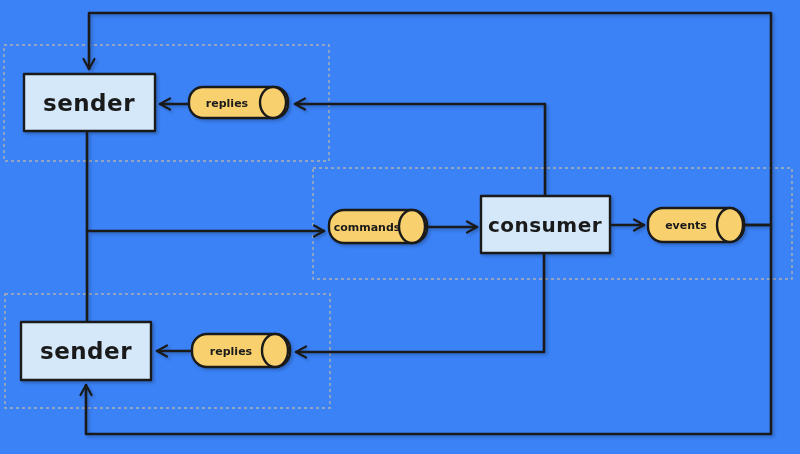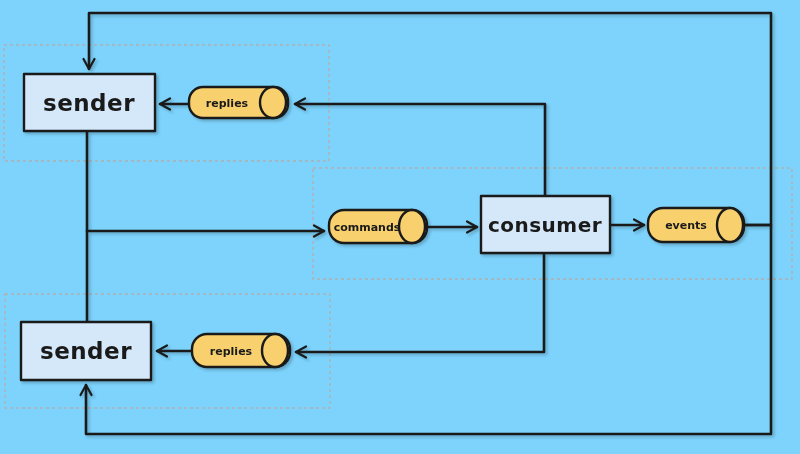--- a/index.html
+++ b/index.html
@@ -1,16 +1,16 @@
 <!DOCTYPE html>
 <html><head>
 <meta charset="utf-8">
 <style>
   html, body { margin: 0; padding: 0; background: #ffffff; }
-  .page { width: 800px; height: 454px; position: relative; background: #7dd3fc; overflow: hidden; }
+  .page { width: 800px; height: 454px; position: relative; background: #3b82f6; overflow: hidden; }
   svg { display: block; }
 
   .shadowed { filter: drop-shadow(2px 2.5px 1.5px rgba(0,0,0,0.22)); }
 
   .wire {
     fill: none;
     stroke: #1a1a1a;
     stroke-width: 2.6;
     stroke-linecap: round;
     stroke-linejoin: round;

